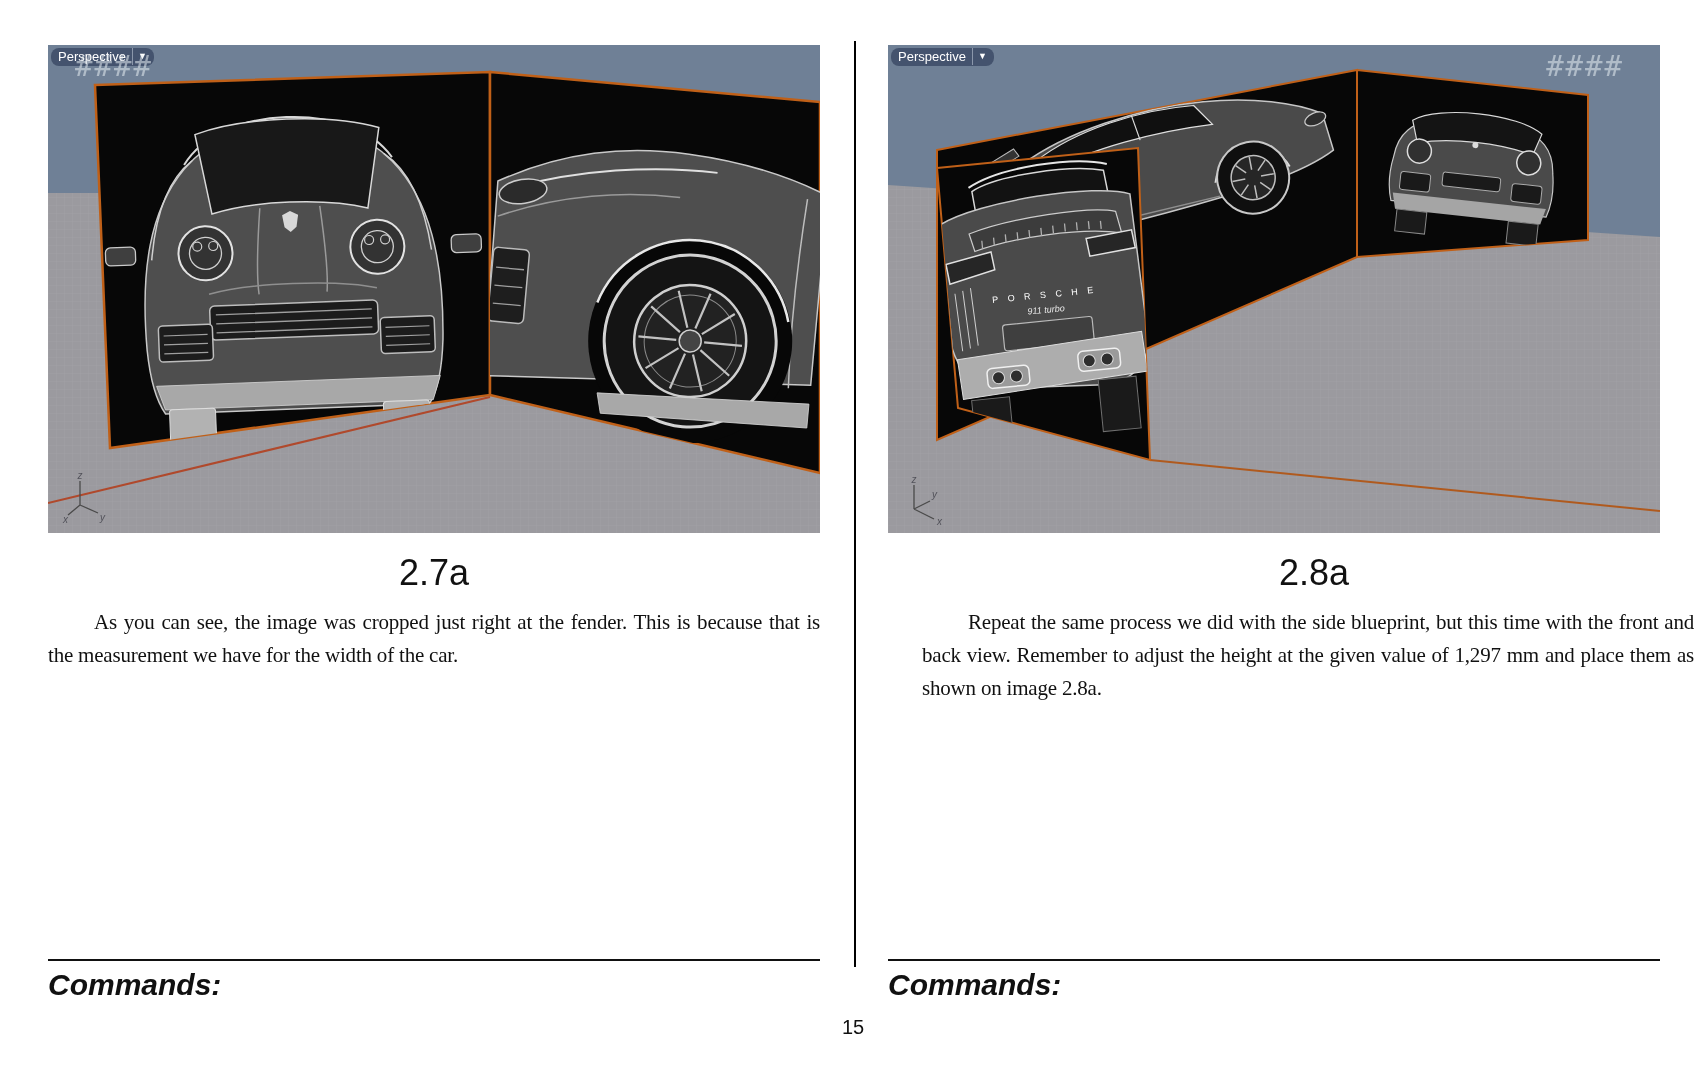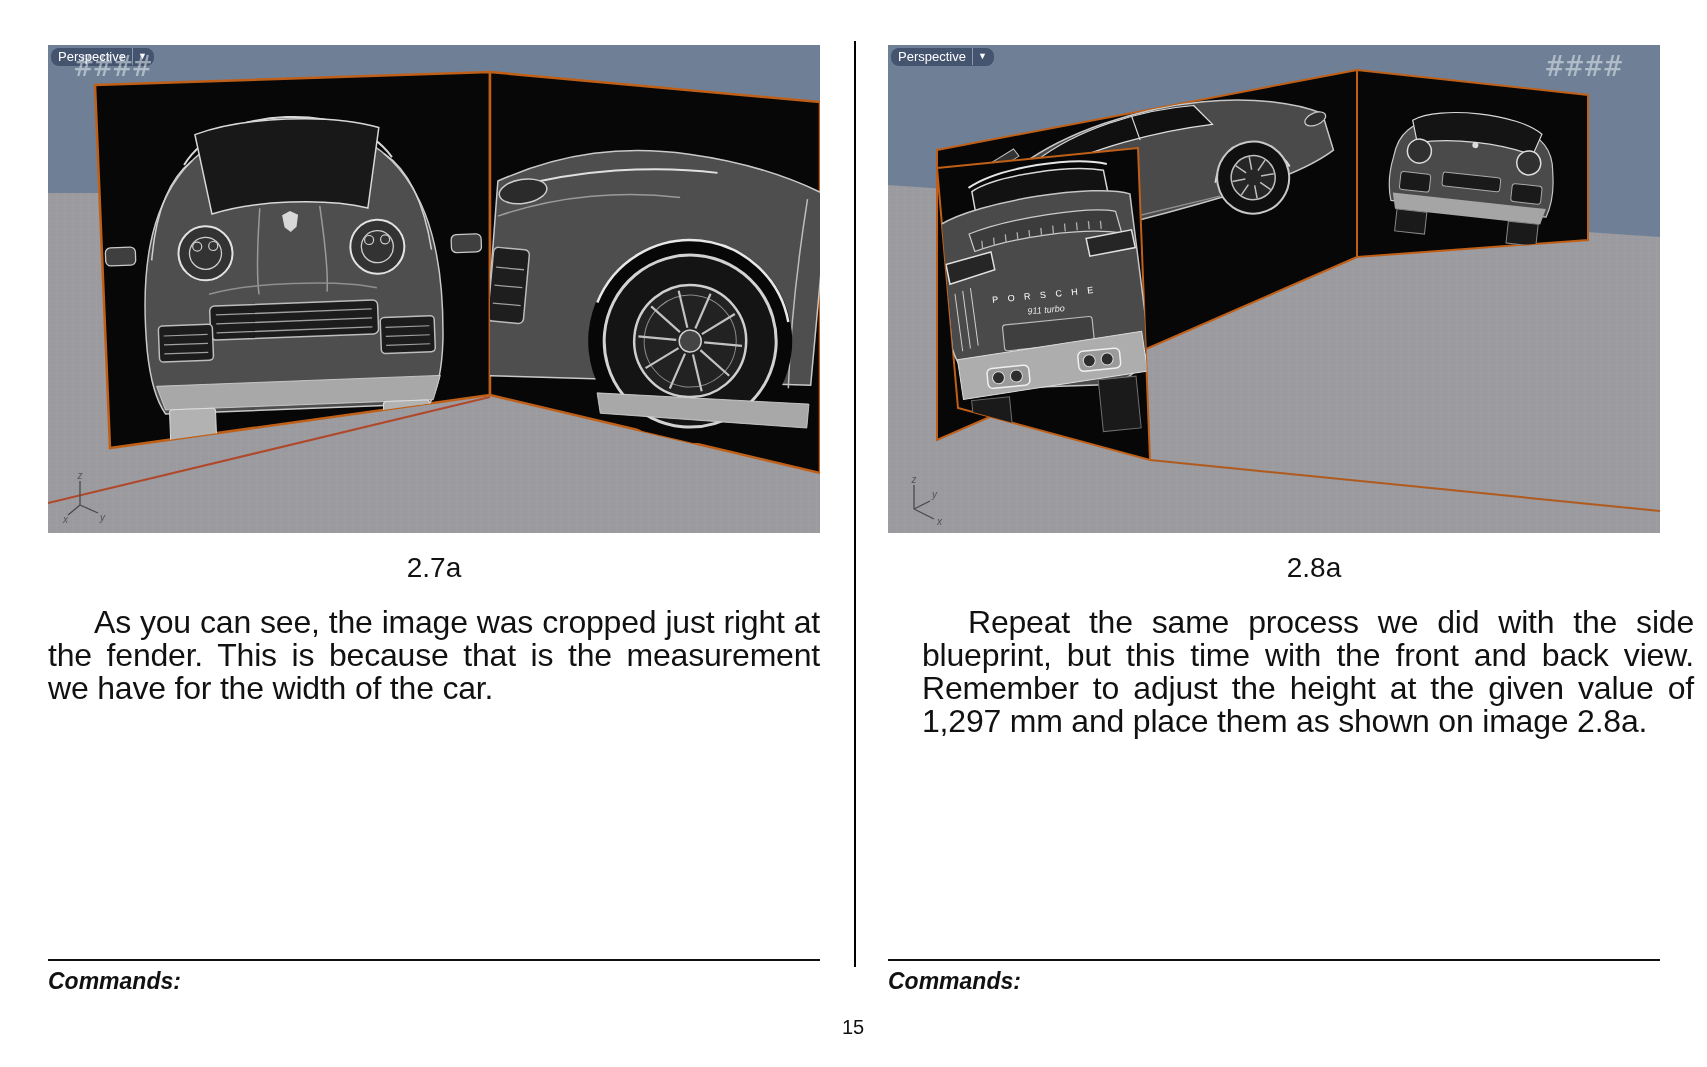--- a/index.html
+++ b/index.html
@@ -9,28 +9,28 @@
   #vp-left{left:48px;}
   #vp-right{left:888px;}
   .viewport svg{display:block;}
   .vp-label{position:absolute;top:3px;left:3px;display:flex;align-items:center;
        background:#44536E;color:#ffffff;font-size:13px;line-height:17px;padding:0 4px 1px 7px;border-radius:8px;}
   .vp-caret{margin-left:6px;border-left:1px solid #8b97ab;padding:0 3px 0 5px;font-size:9px;}
   .wm{position:absolute;top:4px;font-size:29px;letter-spacing:2px;
       font-family:"DejaVu Sans Mono",monospace;color:rgba(230,236,243,0.55);}
   .wm-left{left:27px;}
   .wm-right{right:36px;}
-  .caption{position:absolute;top:552px;width:772px;text-align:center;font-size:28px;}
+  .caption{position:absolute;top:552px;width:772px;text-align:center;font-size:36px;}
   #cap-left{left:48px;} #cap-right{left:928px;}
-  .para{position:absolute;top:606px;width:772px;font-size:32px;line-height:33px;
-        text-align:justify;text-indent:46px;letter-spacing:-0.2px;}
+  .para{position:absolute;top:606px;width:772px;font-size:21px;line-height:33px;
+        text-align:justify;text-indent:46px;letter-spacing:-0.2px;font-family:Liberation Serif, serif;}
   #para-left{left:48px;} #para-right{left:922px;}
   .cmd-rule{position:absolute;top:959px;width:772px;border-top:2px solid #111;}
   #rule-left{left:48px;} #rule-right{left:888px;}
-  .cmd{position:absolute;top:968px;font-size:23px;font-weight:bold;font-style:italic;}
+  .cmd{position:absolute;top:968px;font-size:30px;font-weight:bold;font-style:italic;}
   #cmd-left{left:48px;} #cmd-right{left:888px;}
   #divider{position:absolute;left:854px;top:41px;width:2px;height:926px;background:#000;}
   #page-num{position:absolute;left:793px;top:1016px;width:120px;text-align:center;font-size:20px;}
 </style>
 </head>
 <body>
 
 <div class="viewport" id="vp-left">
   <svg viewBox="0 0 772 488" width="772" height="488">
     <defs>

